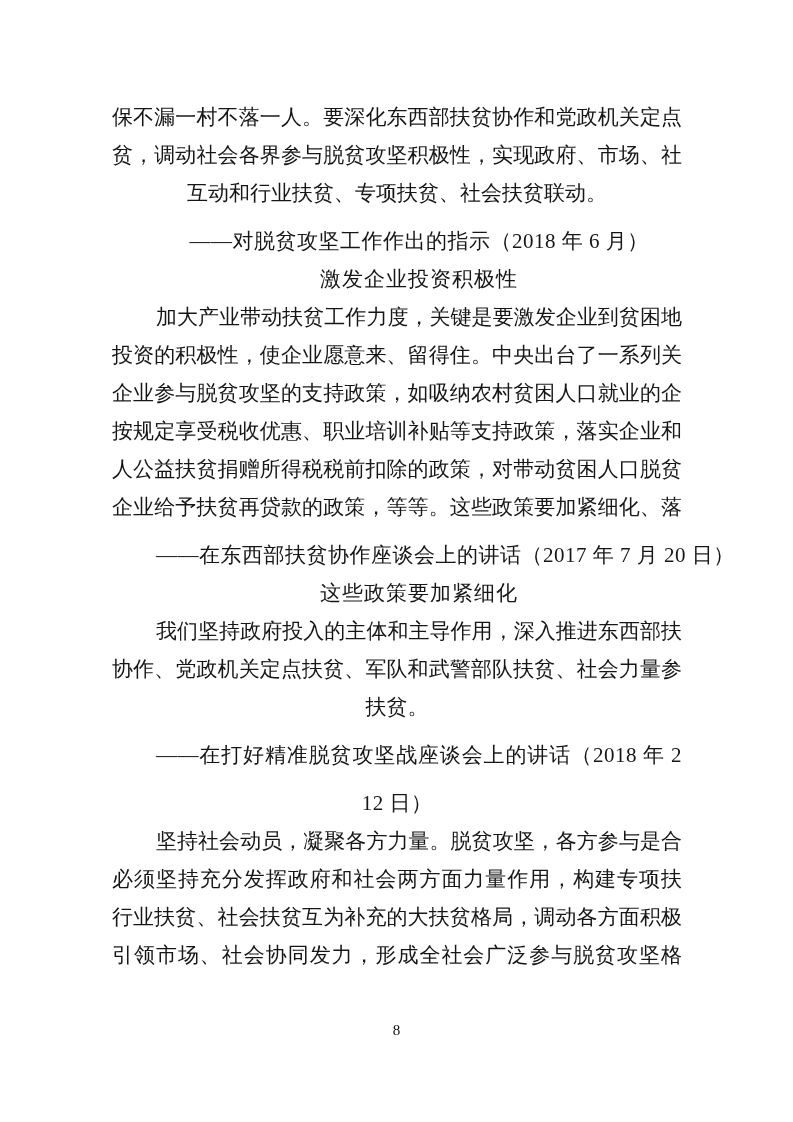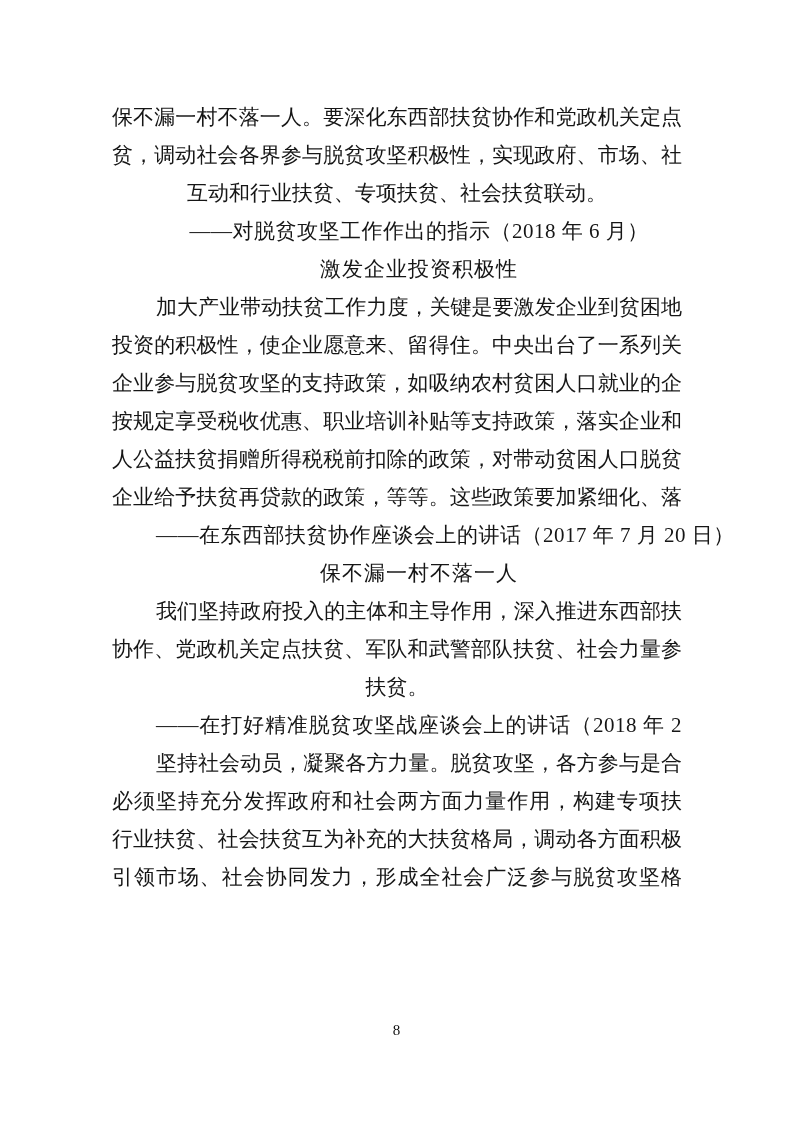--- a/index.html
+++ b/index.html
@@ -41,20 +41,21 @@
   }
   .line.indent {
     padding-left: 44px;
   }
   .line.heading {
     font-weight: normal;
     letter-spacing: 1px;
   }
   .line.attribution {
     letter-spacing: 0.5px;
+    margin-top: 10px;
   }
   .page-number {
     position: absolute;
     left: 0;
     right: 0;
     top: 1022px;
     text-align: center;
     font-size: 15px;
     color: #111111;
     font-family: "Liberation Serif", serif;
@@ -70,24 +71,25 @@
       <div class="line body">互动和行业扶贫、专项扶贫、社会扶贫联动。</div>
       <div class="line attribution indent">——对脱贫攻坚工作作出的指示（2018 年 6 月）</div>
       <div class="line heading indent">激发企业投资积极性</div>
       <div class="line body indent justify">加大产业带动扶贫工作力度，关键是要激发企业到贫困地区</div>
       <div class="line body justify">投资的积极性，使企业愿意来、留得住。中央出台了一系列关于</div>
       <div class="line body justify">企业参与脱贫攻坚的支持政策，如吸纳农村贫困人口就业的企业</div>
       <div class="line body justify">按规定享受税收优惠、职业培训补贴等支持政策，落实企业和个</div>
       <div class="line body justify">人公益扶贫捐赠所得税税前扣除的政策，对带动贫困人口脱贫的</div>
       <div class="line body justify">企业给予扶贫再贷款的政策，等等。这些政策要加紧细化、落到</div>
       <div class="line attribution indent">——在东西部扶贫协作座谈会上的讲话（2017 年 7 月 20 日）</div>
-      <div class="line heading indent">保不漏一村不落一人</div>
+      <div class="line heading indent">这些政策要加紧细化</div>
       <div class="line body indent justify">我们坚持政府投入的主体和主导作用，深入推进东西部扶贫</div>
       <div class="line body justify">协作、党政机关定点扶贫、军队和武警部队扶贫、社会力量参与</div>
       <div class="line body">扶贫。</div>
       <div class="line attribution indent justify">——在打好精准脱贫攻坚战座谈会上的讲话（2018 年 2 月</div>
+      <div class="line attribution">12 日）</div>
       <div class="line body indent justify">坚持社会动员，凝聚各方力量。脱贫攻坚，各方参与是合力。</div>
       <div class="line body justify">必须坚持充分发挥政府和社会两方面力量作用，构建专项扶贫、</div>
       <div class="line body justify">行业扶贫、社会扶贫互为补充的大扶贫格局，调动各方面积极性，</div>
       <div class="line body justify">引领市场、社会协同发力，形成全社会广泛参与脱贫攻坚格局。</div>
     </div>
   <div class="page-number">8</div>
 </div>
 
 </body></html>

